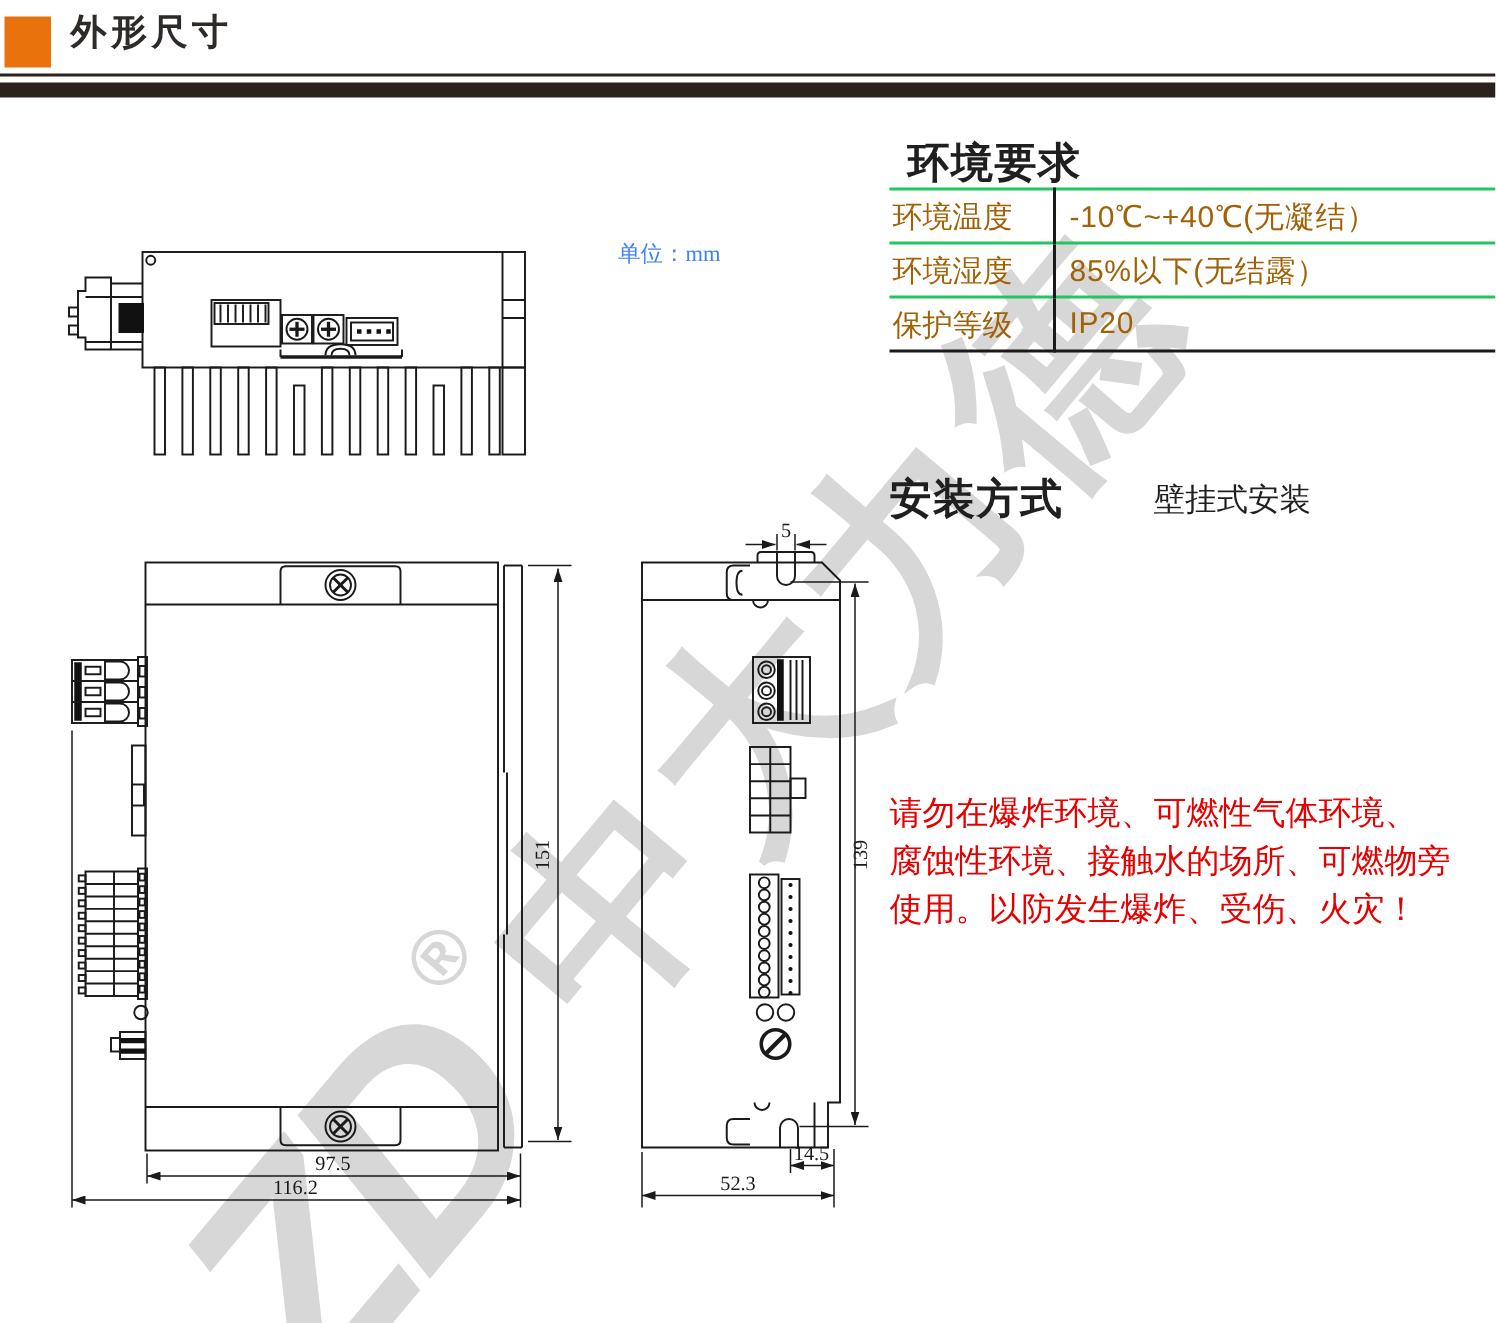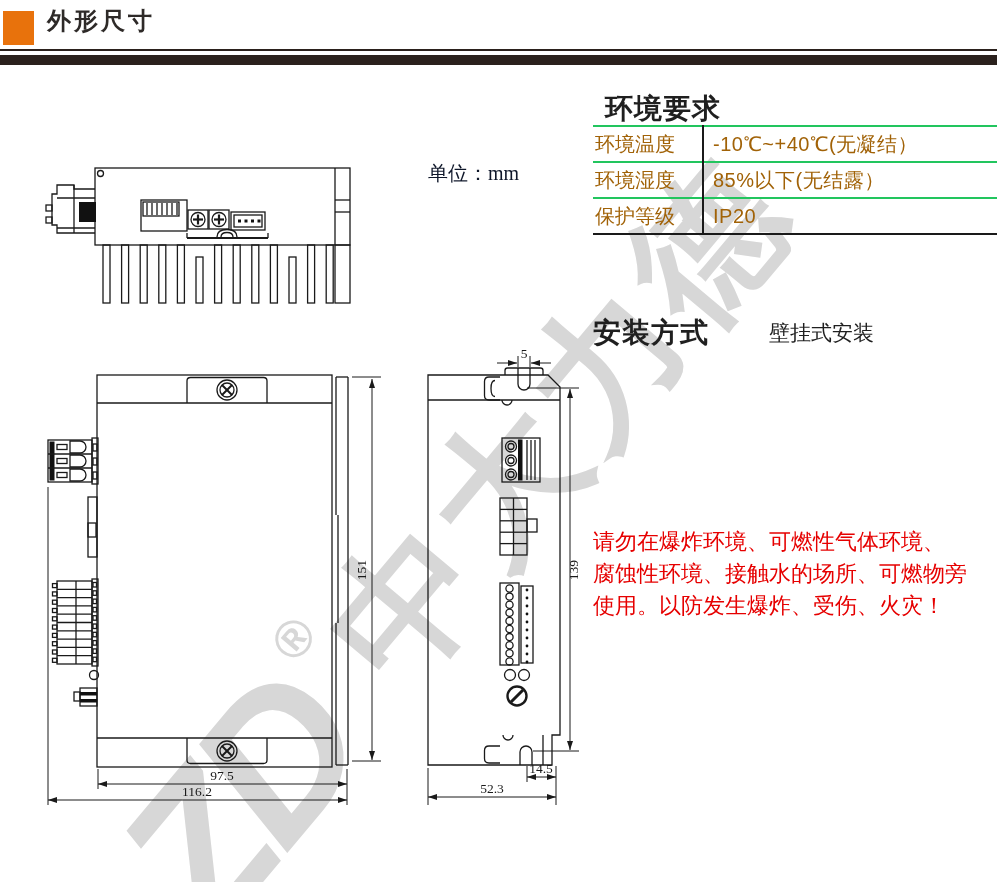--- a/index.html
+++ b/index.html
@@ -6,21 +6,21 @@
   body{
     width:997px;height:882px;position:relative;background:#ffffff;overflow:hidden;
     font-family:"Liberation Sans",sans-serif;color:#222;
   }
   
   .header-square{position:absolute;left:3px;top:11px;width:31px;height:34px;background:#e8720c;}
   .page-title{position:absolute;left:47px;top:5px;font-size:24px;font-weight:600;color:#2e2a28;letter-spacing:3px;}
   .rule-thin{position:absolute;left:0;top:49px;width:997px;height:2px;background:#2b211d;}
   .rule-thick{position:absolute;left:0;top:55px;width:997px;height:10px;background:#2b211d;}
   
-  .unit-note{position:absolute;left:428px;top:160px;font-family:"Liberation Serif",serif;font-size:20px;color:#0f172a;}
+  .unit-note{position:absolute;left:412px;top:160px;font-family:"Liberation Serif",serif;font-size:15px;color:#3b82f6;}
   .unit-note .mm{font-family:"Liberation Serif",serif;}
   
   .env-heading{position:absolute;left:593px;top:78px;font-size:28px;font-weight:700;color:#1f1f1f;letter-spacing:1px;margin:12px;}
   .env-table{position:absolute;left:593px;top:125px;width:404px;border-collapse:collapse;table-layout:fixed;}
   .env-table td{border-top:2px solid #22c55e;height:34px;font-size:20px;color:#a16207;padding:0;vertical-align:middle;}
   .env-table tr:last-child td{border-bottom:2px solid #1a1a1a;}
   .env-table td.lbl{width:107px;border-right:2px solid #1a1a1a;font-weight:500;padding-left:2px;}
   .env-table td.val{padding-left:9px;letter-spacing:0.5px;}
   .install-row{position:absolute;left:593px;top:314px;display:flex;align-items:center;}
   .install-heading{font-size:28px;font-weight:700;color:#1f1f1f;letter-spacing:1px;}

